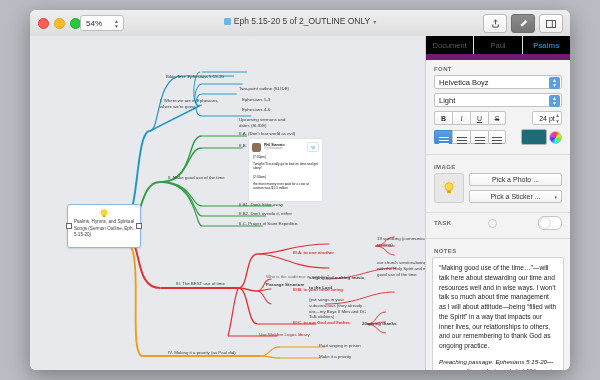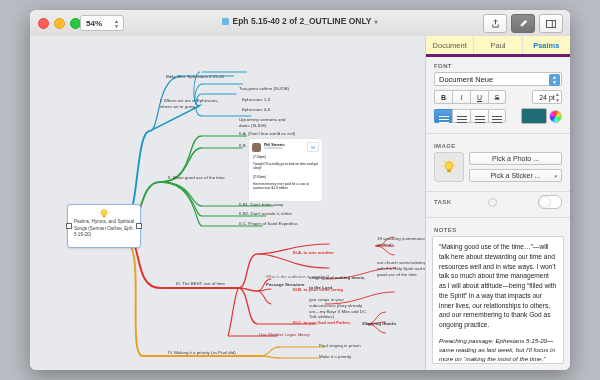--- a/index.html
+++ b/index.html
@@ -3,21 +3,21 @@
 <meta charset="utf-8">
 <style>
   html,body{margin:0;padding:0;background:#b9bcc2;}
   body{width:600px;height:380px;overflow:hidden;font-family:"Liberation Sans",sans-serif;}
 
   .window{position:absolute;left:30px;top:10px;width:540px;height:360px;background:#ececec;
           border-radius:6px;box-shadow:0 6px 22px rgba(0,0,0,.35);overflow:hidden;}
 
   
   .titlebar{position:relative;height:26px;background:linear-gradient(#eeeeee,#dededf);
-            border-bottom:1px solid #c2c2c2;font-weight:bold;}
+            border-bottom:1px solid #c2c2c2;}
   .lights{position:absolute;left:8px;top:8px;display:flex;gap:5px;}
   .light{width:9px;height:9px;border-radius:50%;}
   .l-red{background:#ff5f57;border:1px solid #e0443e;}
   .l-yel{background:#ffbd2e;border:1px solid #dea123;}
   .l-grn{background:#28c940;border:1px solid #1aab29;}
 
   .zoombox{position:absolute;left:50px;top:5px;width:44px;height:16px;background:#fdfdfd;
            border:1px solid #bfbfbf;border-radius:3px;font-size:8px;color:#333;
            display:flex;align-items:center;padding-left:5px;box-sizing:border-box;}
   .stepper{position:absolute;right:2px;top:1px;width:9px;height:13px;display:flex;
@@ -34,21 +34,21 @@
           display:flex;align-items:center;justify-content:center;}
   .tb-btn.active{background:linear-gradient(#8c8c8c,#747474);border-color:#6d6d6d;}
 
   
   .content{position:absolute;top:26px;left:0;right:0;bottom:0;}
   .canvas{position:absolute;left:0;top:0;right:145px;bottom:0;background:#e7e9ed;overflow:hidden;}
   .sidebar{position:absolute;right:0;top:0;width:145px;bottom:0;background:#f3f3f3;
            border-left:1px solid #d0d0d0;box-sizing:border-box;}
 
   
-  .seg{display:flex;height:18px;border-bottom:3px solid #701a75;background:#fef9c3;}
+  .seg{display:flex;height:18px;border-bottom:6px solid #701a75;background:#000000;}
   .seg div{flex:1;font-size:7.5px;color:#5a5a5a;display:flex;align-items:center;justify-content:center;
            border-right:1px solid #e0e0e0;}
   .seg div:last-child{border-right:none;}
   .seg div.sel{color:#1a7fd4;font-weight:bold;}
 
   .sec-h{font-size:6px;font-weight:bold;color:#6d6d6d;letter-spacing:.4px;padding:6px 8px 3px;}
   .row{padding:0 8px 4px;}
   .combo{height:14px;background:#fff;border:1px solid #c3c3c3;border-radius:2px;position:relative;
          font-size:7.5px;color:#222;display:flex;align-items:center;padding-left:4px;box-sizing:border-box;}
   .combo .arrows{position:absolute;right:1px;top:1px;width:11px;height:12px;background:#5a9fe0;
@@ -134,21 +134,21 @@
     <div class="zoombox">
       <span>54%</span>
       <span class="stepper">
           <span>▲</span>
           <span>▼</span>
         </span>
     </div>
 
     <div class="doctitle">
       <span class="docicon"></span>
-      <span>Eph 5.15-40 2 of 2_OUTLINE ONLY</span>
+      <span>Eph 5.15-20 5 of 2_OUTLINE ONLY</span>
       <span class="caret">▾</span>
     </div>
 
     <div class="tb-right">
       <div class="tb-btn">
         <svg width="9" height="9" viewBox="0 0 10 10">
             <path d="M5 1 L5 6 M5 1 L3 3 M5 1 L7 3" stroke="#444" fill="none" stroke-width="1"></path>
             <path d="M2 6 L2 9 L8 9 L8 6" stroke="#444" fill="none" stroke-width="1"></path>
           </svg>
       </div>
@@ -299,28 +299,37 @@
       <div class="seg">
         <div>Document</div>
         <div>Paul</div>
         <div class="sel">Psalms</div>
       </div>
 
       <div class="sec-h">FONT</div>
 
       <div class="row">
         <div class="combo">
-          <span>Document Neue</span>
+          <span>Helvetica Boyz</span>
           <span class="arrows">
               <span>▲</span>
               <span>▼</span>
             </span>
         </div>
       </div>
 
+      <div class="row">
+        <div class="combo">
+          <span>Light</span>
+          <span class="arrows">
+              <span>▲</span>
+              <span>▼</span>
+            </span>
+        </div>
+      </div>
 
       <div class="fbtns">
         <div class="fb" style="font-weight:bold">B</div>
         <div class="fb" style="font-style:italic">I</div>
         <div class="fb" style="text-decoration:underline">U</div>
         <div class="fb last" style="text-decoration:line-through">S</div>
         <div class="sizebox">
           <span>24 pt</span>
           <span class="st">▲<br>▼</span>
         </div>

